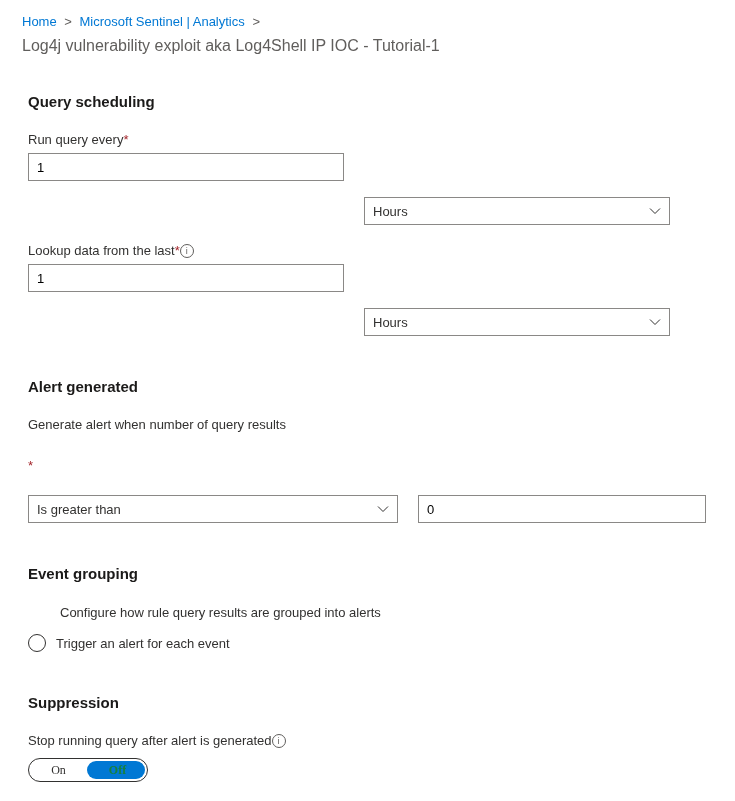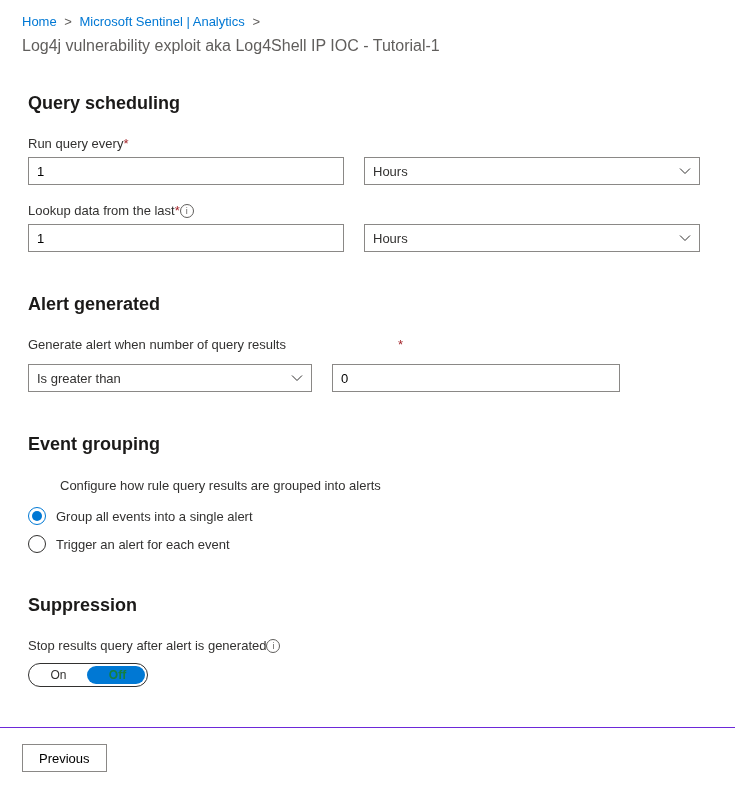--- a/index.html
+++ b/index.html
@@ -11,43 +11,43 @@
     
     .header { padding: 0 22px 8px; }
     .header-row { display: flex; align-items: center; gap: 10px; }
     .header h1 { font-size: 26px; font-weight: 600; color: #1b1a19; }
     .more { font-size: 16px; color: #605e5c; cursor: pointer; letter-spacing: 1px; }
     .subtitle { font-size: 16px; color: #605e5c; margin-top: 2px; }
     
     .content { padding: 30px 28px 20px; }
     
     .section { margin-bottom: 42px; }
-    .section h2 { font-size: 18px; font-weight: 600; color: #1b1a19; margin-bottom: 22px; }
+    .section h2 { font-size: 15px; font-weight: 600; color: #1b1a19; margin-bottom: 22px; }
     
     .field-label { font-size: 13px; color: #323130; margin-bottom: 6px; display: flex; align-items: center; gap: 0; }
     .req { color: #a4262c; }
     .info-icon { display: inline-flex; align-items: center; justify-content: center; width: 14px; height: 14px; border: 1px solid #605e5c; border-radius: 50%; font-size: 9px; color: #605e5c; cursor: help; }
     
     .row { display: flex; gap: 20px; margin-bottom: 18px; }
     .col-left { width: 316px; }
-    .col-right { width: 336px; }
+    .col-right { width: 306px; margin-top: 44px; }
     
     input[type=text], .select-box { width: 100%; height: 28px; border: 1px solid #8a8886; padding: 0 8px; font-size: 13px; font-family: inherit; background: #fff; }
     .select-box { display: flex; align-items: center; justify-content: space-between; cursor: pointer; }
     .chev { width: 12px; height: 12px; }
     
     .desc { font-size: 13px; color: #323130; margin-bottom: 12px; line-height: 1.4; max-width: 330px; margin-left: 32px; }
     
     .radio-group { display: flex; flex-direction: column; gap: 10px; }
     .radio-item { display: flex; align-items: center; gap: 10px; cursor: pointer; }
     .radio { width: 18px; height: 18px; border: 1px solid #323130; border-radius: 50%; display: flex; align-items: center; justify-content: center; flex-shrink: 0; }
     .radio.checked { border-color: #0078d4; }
     .radio-dot { width: 10px; height: 10px; background: #0078d4; border-radius: 50%; }
     
-    .toggle-wrap { display: flex; align-items: center; margin-top: 10px; }
+    .toggle-wrap { display: flex; align-items: center; margin-top: 10px; font-family: Liberation Serif, serif; }
     .toggle { position: relative; width: 120px; height: 24px; border: 1px solid #323130; border-radius: 12px; display: flex; align-items: center; cursor: pointer; overflow: hidden; }
     .toggle-half { flex: 1; text-align: center; font-size: 12px; line-height: 22px; z-index: 1; }
     .toggle-knob { position: absolute; right: 2px; top: 2px; width: 58px; height: 18px; background: #0078d4; border-radius: 10px; }
     .toggle .off-text { color: #15803d; font-weight: 600; }
     
     .footer { border-top: 1px solid #6d28d9; padding: 16px 22px; display: flex; gap: 20px; }
     .btn { height: 28px; padding: 0 16px; font-size: 13px; font-family: inherit; cursor: pointer; border: 1px solid #8a8886; background: #fff; }
     .btn.primary { background: #0078d4; border-color: #0078d4; color: #fff; }
   </style>
 </head>
@@ -102,64 +102,58 @@
           <svg class="chev" viewBox="0 0 12 12">
               <path d="M1 3.5 L6 8.5 L11 3.5" fill="none" stroke="#323130" stroke-width="1"></path>
             </svg>
         </div>
       </div>
     </div>
   </div>
 
   <div class="section">
     <h2>Alert generated</h2>
-    <div class="row" style="margin-bottom:6px;">
+    <div class="row" style="margin-bottom:16px;flex-direction:column;">
       <div class="field-label" style="width:350px;">
         <span>Generate alert when number of query results</span>
       </div>
       <div class="field-label">
           <span class="req">*</span>
         </div>
     </div>
     <div class="row" style="gap:20px;">
-      <div style="width:284px;">
+      <div style="width:370px;">
         <div class="select-box">
           <span>Is greater than</span>
           <svg class="chev" viewBox="0 0 12 12">
               <path d="M1 3.5 L6 8.5 L11 3.5" fill="none" stroke="#323130" stroke-width="1"></path>
             </svg>
         </div>
       </div>
       <div style="width:288px;">
         <input type="text" value="0" style="">
       </div>
     </div>
   </div>
 
   <div class="section">
     <h2>Event grouping</h2>
     <div class="desc">Configure how rule query results are grouped into alerts</div>
     <div class="radio-group">
       <div class="radio-item">
-        <div class="radio checked">
-            <div class="radio-dot"></div>
-          </div>
-        <span>Group all events into a single alert</span>
-      </div>
-      <div class="radio-item">
         <div class="radio"></div>
         <span>Trigger an alert for each event</span>
       </div>
     </div>
   </div>
 
   <div class="section" style="margin-bottom:20px;">
     <h2>Suppression</h2>
     <div class="field-label">
-      <span>Stop results query after alert is generated</span>
+      <span>Stop running query after alert is generated</span>
       <span class="info-icon">i</span>
     </div>
     <div class="toggle-wrap">
       <div class="toggle">
         <div class="toggle-knob"></div>
         <div class="toggle-half">On</div>
         <div class="toggle-half off-text">Off</div>
       </div>
     </div>
   </div>

